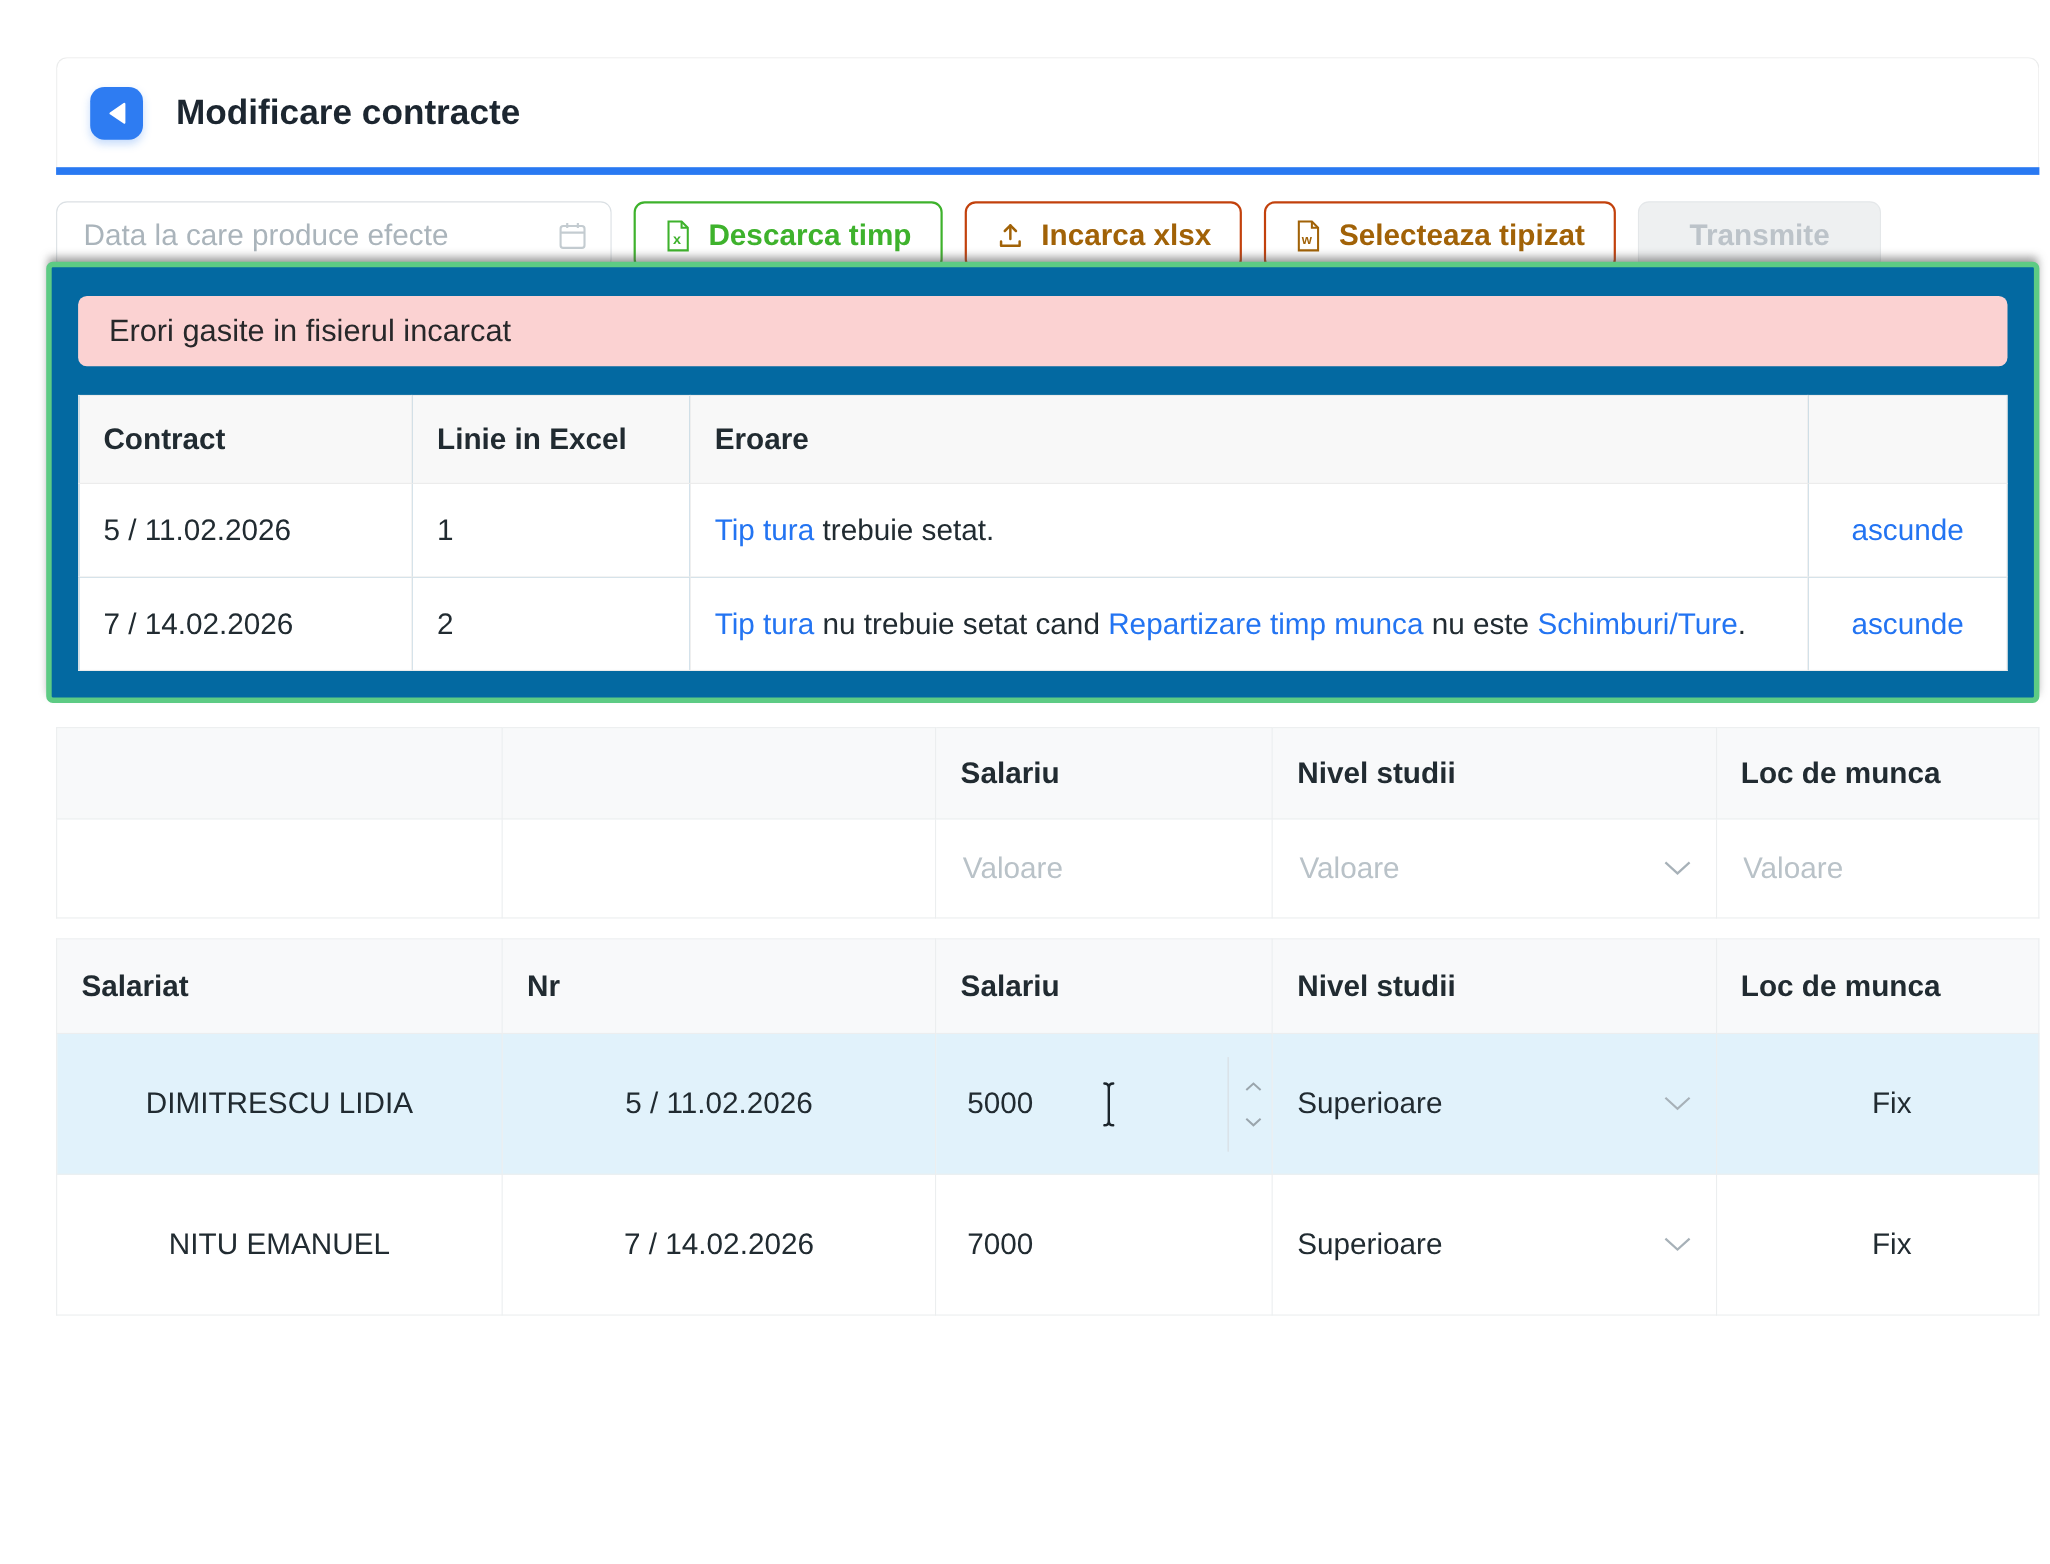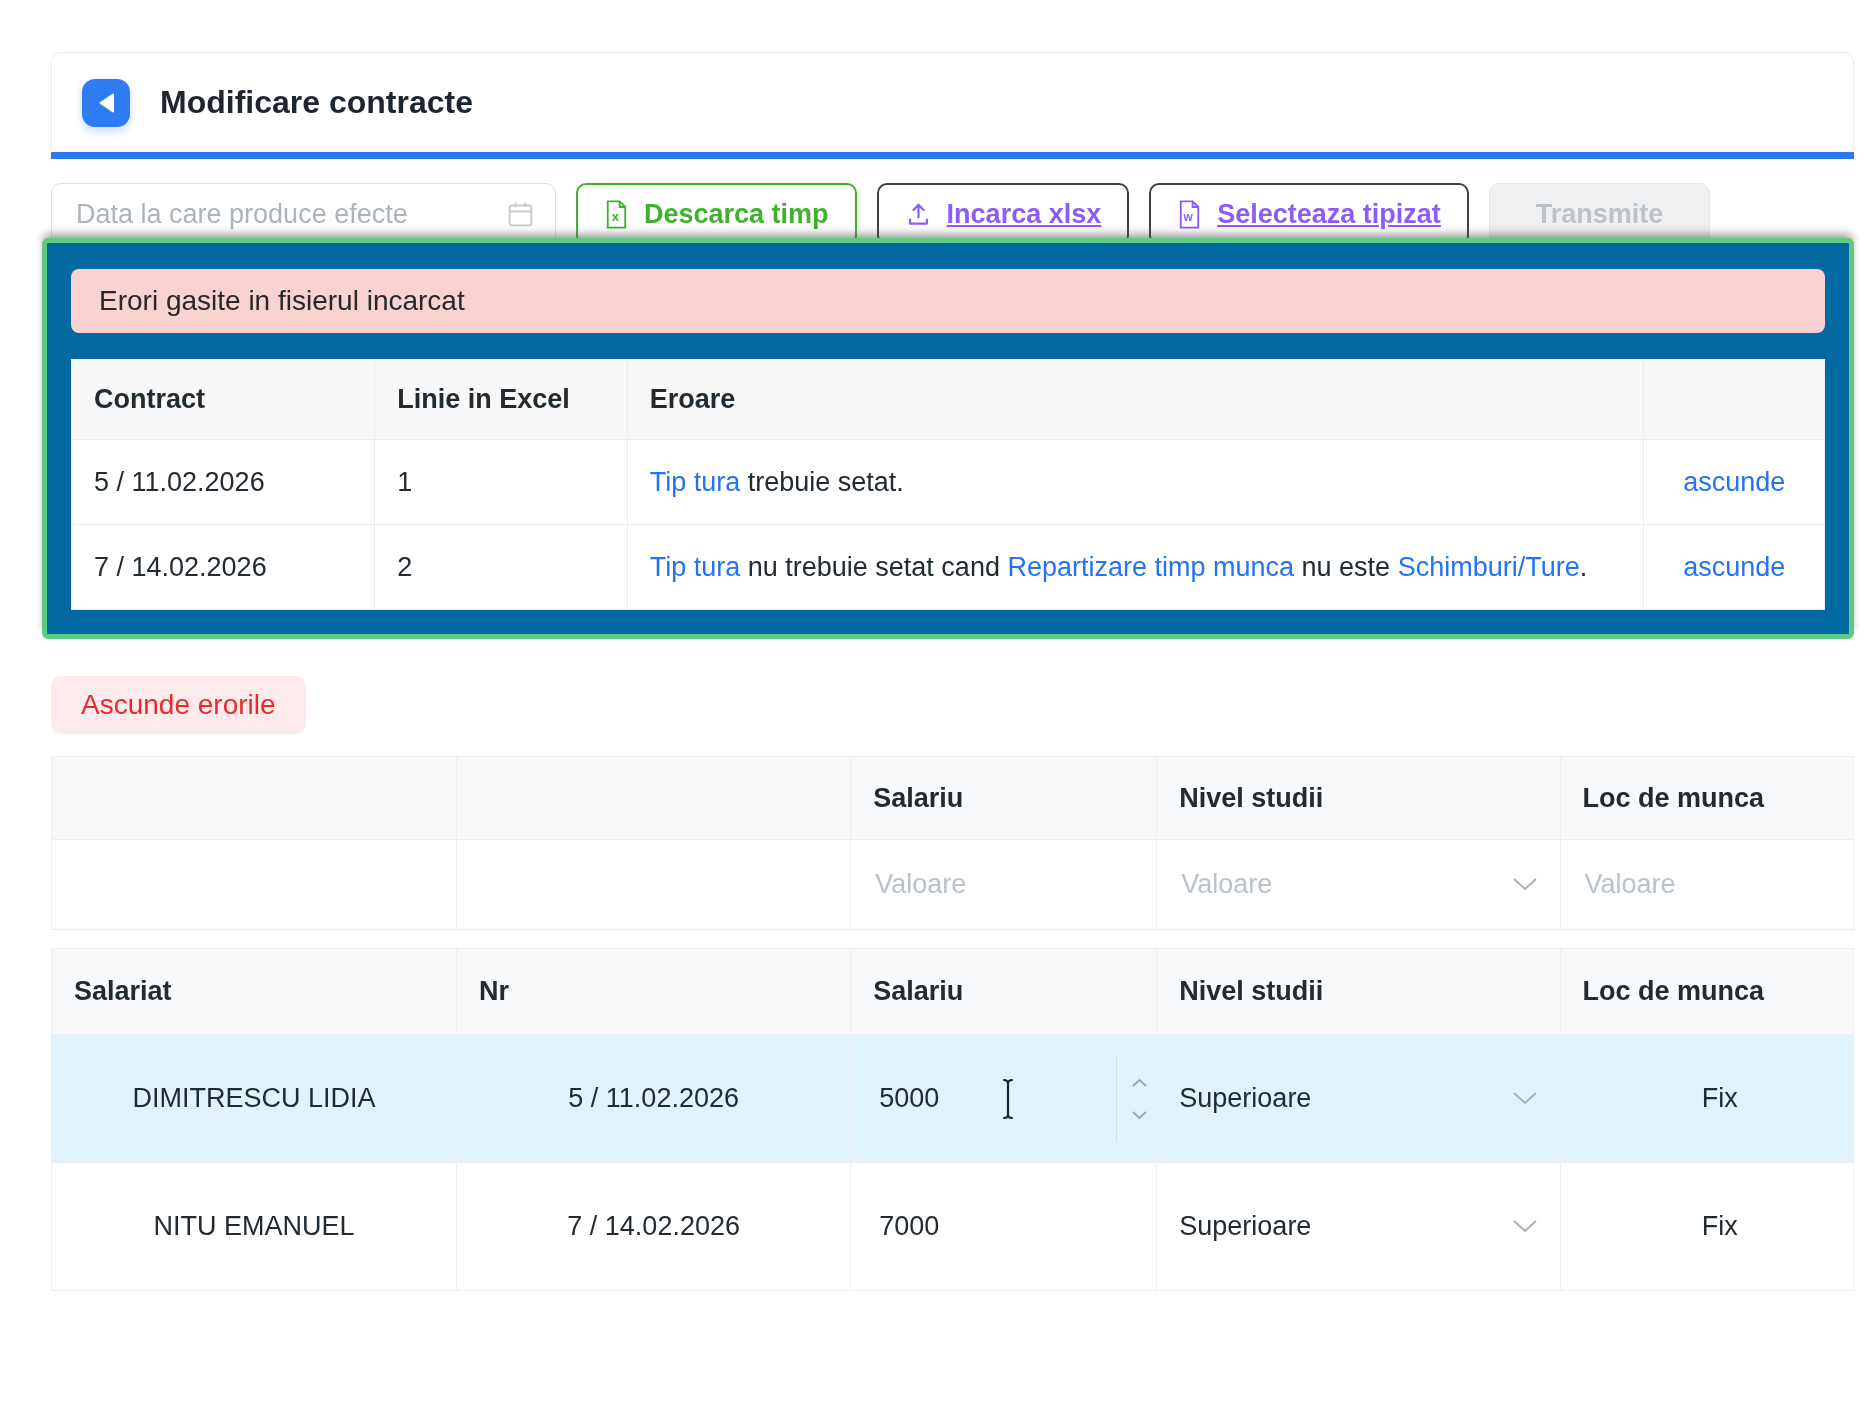--- a/index.html
+++ b/index.html
@@ -39,21 +39,21 @@
     border:none; outline:none; flex:1; font-family:inherit;
     font-size:27px; color:#212b31; background:transparent; min-width:0;
   }
   .date-input-wrap input::placeholder { color:#aab4bb; }
   .btn {
     display:flex; align-items:center; gap:15px;
     border-radius:10px; font-family:inherit; font-size:27px; font-weight:600;
     padding:0 26px; background:#fff; cursor:pointer;
   }
   .btn-green { border:2px solid #3eb22c; color:#3eb22c; }
-  .btn-blue  { border:2px solid #404040; color:#8b5cf6;text-decoration:underline; }
+  .btn-blue  { border:2px solid #c2410c; color:#a16207; }
   .btn-disabled {
     border:1px solid #e4e7e9; background:#eef0f1; color:#bcc3c9;
     padding:0 46px; cursor:default;
   }
 
   
   .errors-panel {
     position:relative; z-index:2;
     margin:-8px 0 0 -9px; width:1812px;
     background:#0369a1;
@@ -209,21 +209,20 @@
             <td class="c-contract">7 / 14.02.2026</td>
             <td class="c-line">2</td>
             <td class="c-msg"><span class="err-link">Tip tura</span><span> nu trebuie setat cand </span><span class="err-link">Repartizare timp munca</span><span> nu este </span><span class="err-link">Schimburi/Ture</span><span>.</span></td>
             <td class="c-hide"><span class="hide-link">ascunde</span></td>
           </tr>
         </tbody>
     </table>
   </div>
 
   
-  <button class="hide-errors-btn">Ascunde erorile</button>
 
   
   <table class="grid-table filter-table">
     <thead>
       <tr>
         <th class="col-1"></th>
         <th class="col-2"></th>
         <th class="col-3">Salariu</th>
         <th class="col-4">Nivel studii</th>
         <th class="col-5">Loc de munca</th>

